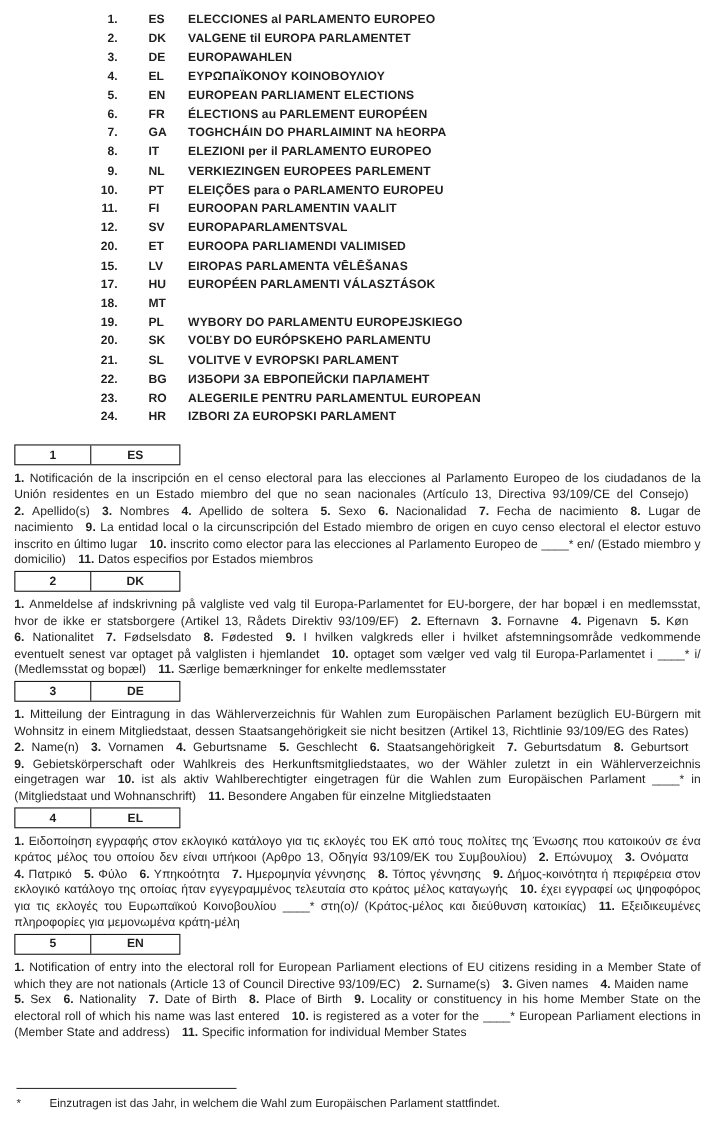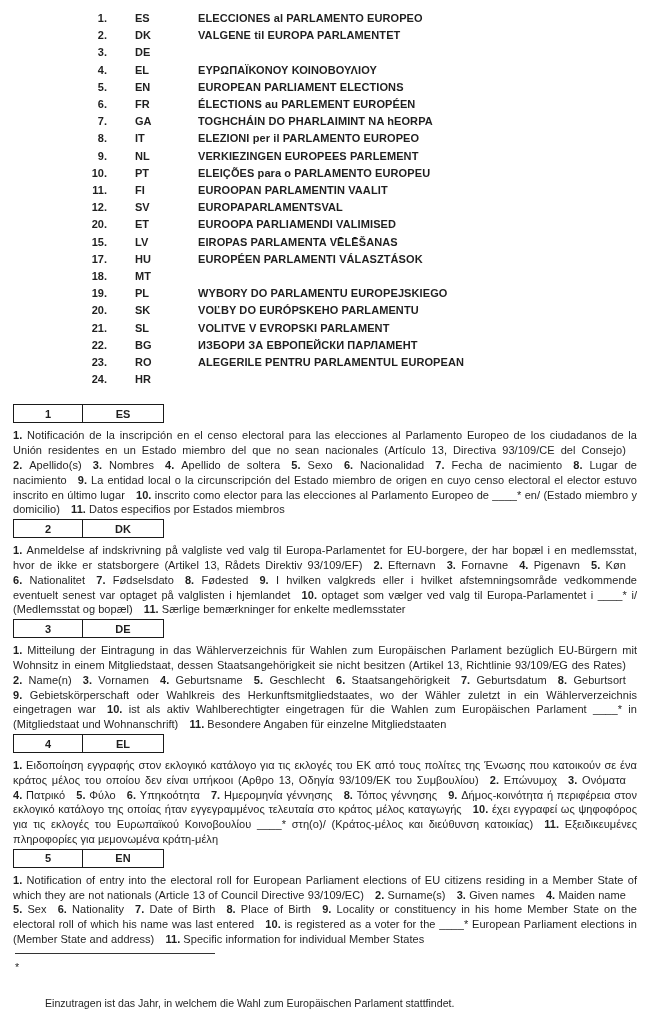--- a/index.html
+++ b/index.html
@@ -4,40 +4,40 @@
 <style>
   html,body{margin:0;padding:0;background:#ffffff;}
   body{width:650px;height:1019px;overflow:hidden;font-family:"Liberation Sans",sans-serif;color:#1f1f1f;}
   .page{box-sizing:border-box;width:650px;height:1019px;padding:8px 13px 9px 13px;display:flex;flex-direction:column;overflow:hidden;}
 
   
   .toplist{list-style:none;margin:2px 0 0 0;padding:0 0 0 62px;}
   .trow{display:grid;grid-template-columns:32px 64px 1fr;font-size:11px;font-weight:bold;line-height:17.2px;}
   .tnum{text-align:right;}
   .tcode{padding-left:28px;}
-  .ttitle{letter-spacing:0.1px;margin-left:27px;}
+  .ttitle{letter-spacing:0.1px;}
 
   
   .sections{margin:0;}
   .sec{margin:0;}
   .secbox{display:flex;width:149px;height:17px;border:1.5px solid #1a1a1a;margin-top:2px;font-size:11px;font-weight:bold;}
   .sec:first-child .secbox{margin-top:16px;}
   .cell{display:flex;align-items:center;justify-content:center;}
   .cnum{width:68px;border-right:1.5px solid #1a1a1a;}
   .ccode{flex:1;}
   .para{margin:5px 0 0 0;font-size:11px;line-height:14.8px;text-align:justify;letter-spacing:0.05px;}
   .para b{font-weight:bold;}
   .seg{white-space:normal;}
 
   
   .footnote-area{margin-top:auto;}
   .fn-rule{width:200px;border:0;border-top:1px solid #333;margin:0 0 0 2px;}
   .fn-line{display:flex;margin-top:7px;font-size:10.6px;line-height:13px;}
   .fn-marker{width:30px;padding-left:2px;flex:0 0 auto;}
-  .fn-text{flex:1;margin-top:36px;}
+  .fn-text{flex:1;}
 </style>
 </head>
 <body>
 
 <div class="page">
   <ol class="toplist">
   <li class="trow">
     <span class="tnum">1.</span>
     <span class="tcode">ES</span>
     <span class="ttitle">ELECCIONES al PARLAMENTO EUROPEO</span>
@@ -45,20 +45,21 @@
 
   <li class="trow">
     <span class="tnum">2.</span>
     <span class="tcode">DK</span>
     <span class="ttitle">VALGENE til EUROPA PARLAMENTET</span>
   </li>
 
   <li class="trow">
     <span class="tnum">3.</span>
     <span class="tcode">DE</span>
+    <span class="ttitle">EUROPAWAHLEN</span>
   </li>
 
   <li class="trow">
     <span class="tnum">4.</span>
     <span class="tcode">EL</span>
     <span class="ttitle">ΕΥΡΩΠΑΪΚΟΝΟΥ ΚΟΙΝΟΒΟΥΛΙΟΥ</span>
   </li>
 
   <li class="trow">
     <span class="tnum">5.</span>
@@ -159,20 +160,21 @@
 
   <li class="trow">
     <span class="tnum">23.</span>
     <span class="tcode">RO</span>
     <span class="ttitle">ALEGERILE PENTRU PARLAMENTUL EUROPEAN</span>
   </li>
 
   <li class="trow">
     <span class="tnum">24.</span>
     <span class="tcode">HR</span>
+    <span class="ttitle">IZBORI ZA EUROPSKI PARLAMENT</span>
   </li>
 </ol>
   <div class="sections">
   <section class="sec">
     <div class="secbox">
       <span class="cell cnum">1</span>
       <span class="cell ccode">ES</span>
     </div>
     <p class="para"><span class="seg"><b>1.</b>&nbsp;Notificación de la inscripción en el censo electoral para las elecciones al Parlamento Europeo de los ciudadanos de la Unión residentes en un Estado miembro del que no sean nacionales (Artículo 13, Directiva 93/109/CE del Consejo)</span>  <span class="seg"><b>2.</b>&nbsp;Apellido(s)</span>  <span class="seg"><b>3.</b>&nbsp;Nombres</span>  <span class="seg"><b>4.</b>&nbsp;Apellido de soltera</span>  <span class="seg"><b>5.</b>&nbsp;Sexo</span>  <span class="seg"><b>6.</b>&nbsp;Nacionalidad</span>  <span class="seg"><b>7.</b>&nbsp;Fecha de nacimiento</span>  <span class="seg"><b>8.</b>&nbsp;Lugar de nacimiento</span>  <span class="seg"><b>9.</b>&nbsp;La entidad local o la circunscripción del Estado miembro de origen en cuyo censo electoral el elector estuvo inscrito en último lugar</span>  <span class="seg"><b>10.</b>&nbsp;inscrito como elector para las elecciones al Parlamento Europeo de ____* en/ (Estado miembro y domicilio)</span>  <span class="seg"><b>11.</b>&nbsp;Datos especifios por Estados miembros</span></p>
   </section>

